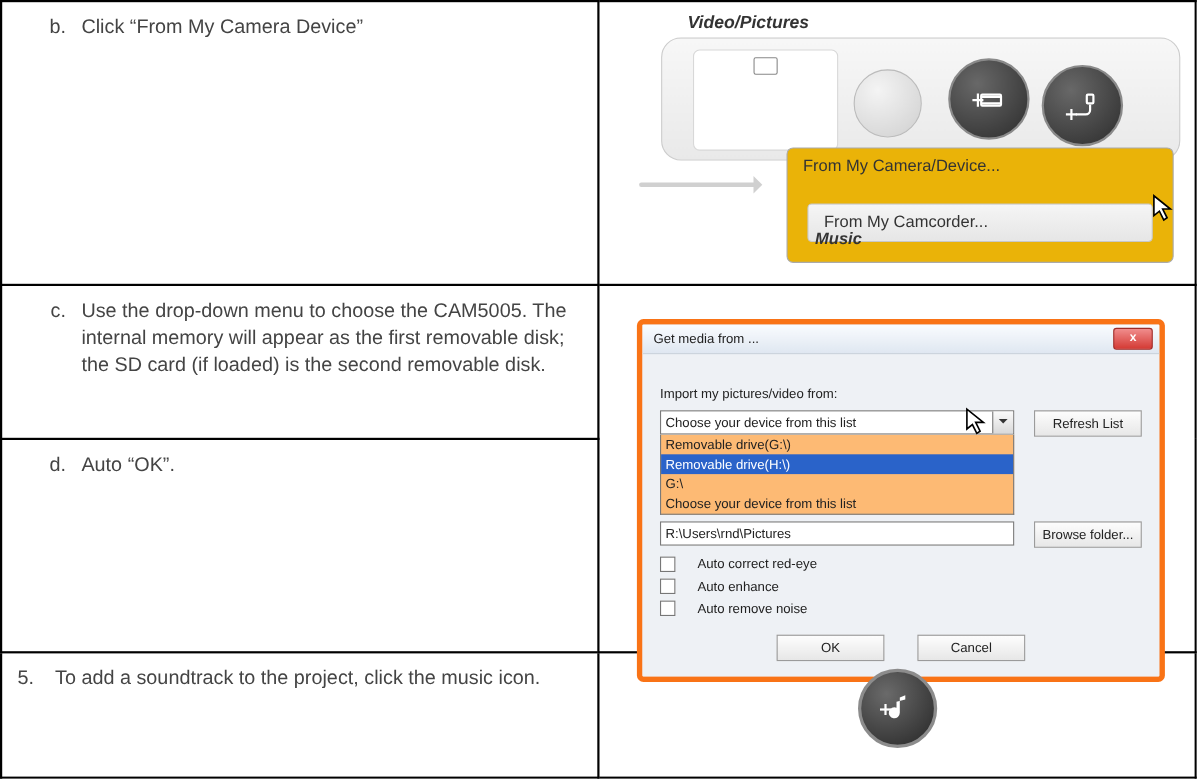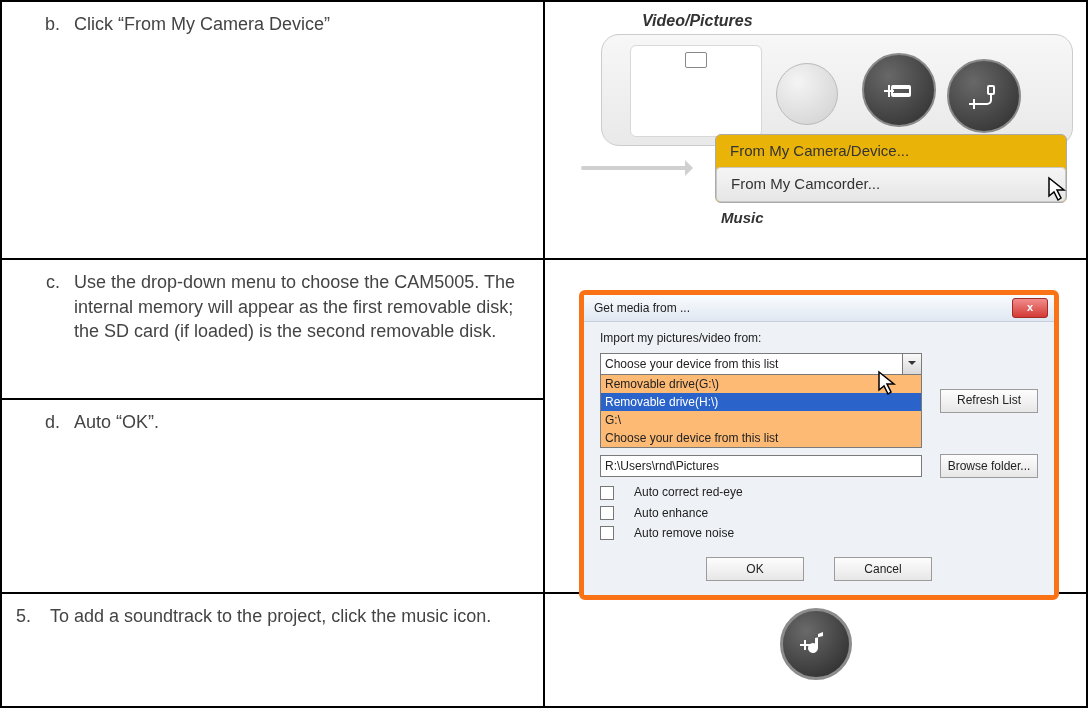--- a/index.html
+++ b/index.html
@@ -12,45 +12,45 @@
 .instr{display:flex;gap:14px}
 .instr .bullet{flex:0 0 24px;text-align:right}
 .instr .txt{flex:1}
 
 .num-instr{display:flex;gap:14px}
 .num-instr .num{flex:0 0 20px;text-align:left}
 .num-instr .txt{flex:1}
 
 
 .vp-wrap{position:relative;height:230px}
-.vp-label{position:absolute;left:97px;top:8px;font-family:Tahoma,Arial,sans-serif;font-weight:bold;font-style:italic;color:#333;font-size:16px}
+.vp-label{position:absolute;left:80px;top:8px;font-family:Tahoma,Arial,sans-serif;font-weight:bold;font-style:italic;color:#333;font-size:16px}
 .vp-panel{position:absolute;left:56px;top:32px;width:470px;height:110px;background:linear-gradient(#f7f7f7,#e9e9e9);border:1px solid #ccc;border-radius:18px}
 .vp-thumb{position:absolute;left:28px;top:10px;width:130px;height:90px;background:#fff;border:1px solid #d8d8d8;border-radius:6px}
 .vp-thumb-ic{position:absolute;left:50%;top:6px;transform:translateX(-50%);width:20px;height:14px;border:1px solid #888;border-radius:2px}
 .vp-knob{position:absolute;left:174px;top:28px;width:60px;height:60px;border-radius:50%;background:radial-gradient(circle at 35% 30%,#f4f4f4,#cfcfcf);border:1px solid #bbb}
 .vp-btn{position:absolute;width:70px;height:70px;border-radius:50%;background:radial-gradient(circle at 35% 30%,#686868,#2c2c2c);border:2px solid #8a8a8a}
 .vp-btn svg{position:absolute;left:50%;top:50%;transform:translate(-50%,-50%)}
 .vp-btn.film{left:260px;top:18px}
 .vp-btn.usb{left:345px;top:24px}
 .vp-menu{position:absolute;left:170px;top:132px;width:350px;border:1px solid #aaa;background:#eab308;border-radius:6px;overflow:hidden;font-family:Tahoma,Arial,sans-serif;font-size:15px;color:#333}
 .vp-menu .mi{padding:6px 14px}
-.vp-menu .mi.sel{background:linear-gradient(#f5f5f5,#e6e6e6);border:1px solid #c8c8c8;border-radius:4px;margin:0}
+.vp-menu .mi.sel{background:linear-gradient(#f5f5f5,#e6e6e6);border:1px solid #c8c8c8;border-radius:4px;margin:18px}
 .vp-cursor{position:absolute;left:502px;top:174px}
 .vp-arrow{position:absolute;left:36px;top:164px;width:110px;height:4px;background:#d0d0d0;border-radius:3px}
 .vp-arrow::after{content:"";position:absolute;right:-10px;top:-6px;border:8px solid transparent;border-left-color:#d0d0d0}
-.vp-music{position:absolute;left:176px;top:206px;font-family:Tahoma,Arial,sans-serif;font-weight:bold;font-style:italic;color:#333;font-size:15px}
+.vp-music{position:absolute;left:196px;top:206px;font-family:Tahoma,Arial,sans-serif;font-weight:bold;font-style:italic;color:#333;font-size:15px}
 
 
 .dlg-wrap{position:relative;height:300px}
 .dlg{position:absolute;left:30px;top:24px;width:470px;border:5px solid #f97316;border-radius:6px;overflow:hidden;font-family:Tahoma,Arial,sans-serif;font-size:12px;color:#222;background:#eef1f5}
 .dlg-tb{height:26px;background:linear-gradient(#fafcfe,#dfe7f1);border-bottom:1px solid #c7d0da;position:relative;padding-left:10px;line-height:26px}
 .dlg-close{position:absolute;right:6px;top:3px;width:34px;height:18px;border-radius:3px;background:linear-gradient(#f08d8d,#d43a34);border:1px solid #a02b27;color:#fff;font-weight:bold;text-align:center;line-height:16px;font-size:11px;font-family:Arial}
-.dlg-body{background:#eef1f5;padding:8px 16px 14px}
+.dlg-body{background:#eef1f5;padding:28px 16px 14px}
 .dlg-label{margin-bottom:6px}
-.dlg-row{display:flex;align-items:center;gap:18px;margin-bottom:6px}
+.dlg-row{display:flex;align-items:flex-start;gap:18px;margin-bottom:6px}
 .dlg-row .col1{flex:1}
 .dlg-row .col2{flex:0 0 96px}
 .dlg-btn{height:22px;border:1px solid #9b9b9b;background:linear-gradient(#fdfdfd,#e7e7e7);font-size:12px;display:flex;align-items:center;justify-content:center;width:96px;color:#222}
 .combo{height:20px;border:1px solid #7a7a7a;background:#fff;display:flex;align-items:center;padding:0 4px;position:relative}
 .combo .arrow{position:absolute;right:0;top:0;width:18px;height:100%;border-left:1px solid #7a7a7a;background:linear-gradient(#fafafa,#d9d9d9)}
 .combo .arrow::after{content:"";position:absolute;left:5px;top:7px;border:4px solid transparent;border-top-color:#333}
 .listbox{border:1px solid #7a7a7a;border-top:none;background:#fdba74}
 .listbox .opt{padding:1px 4px}
 .listbox .opt.sel{background:#2a63c9;color:#fff}
 .dlg-cursor{position:absolute;left:328px;top:104px;z-index:5}

